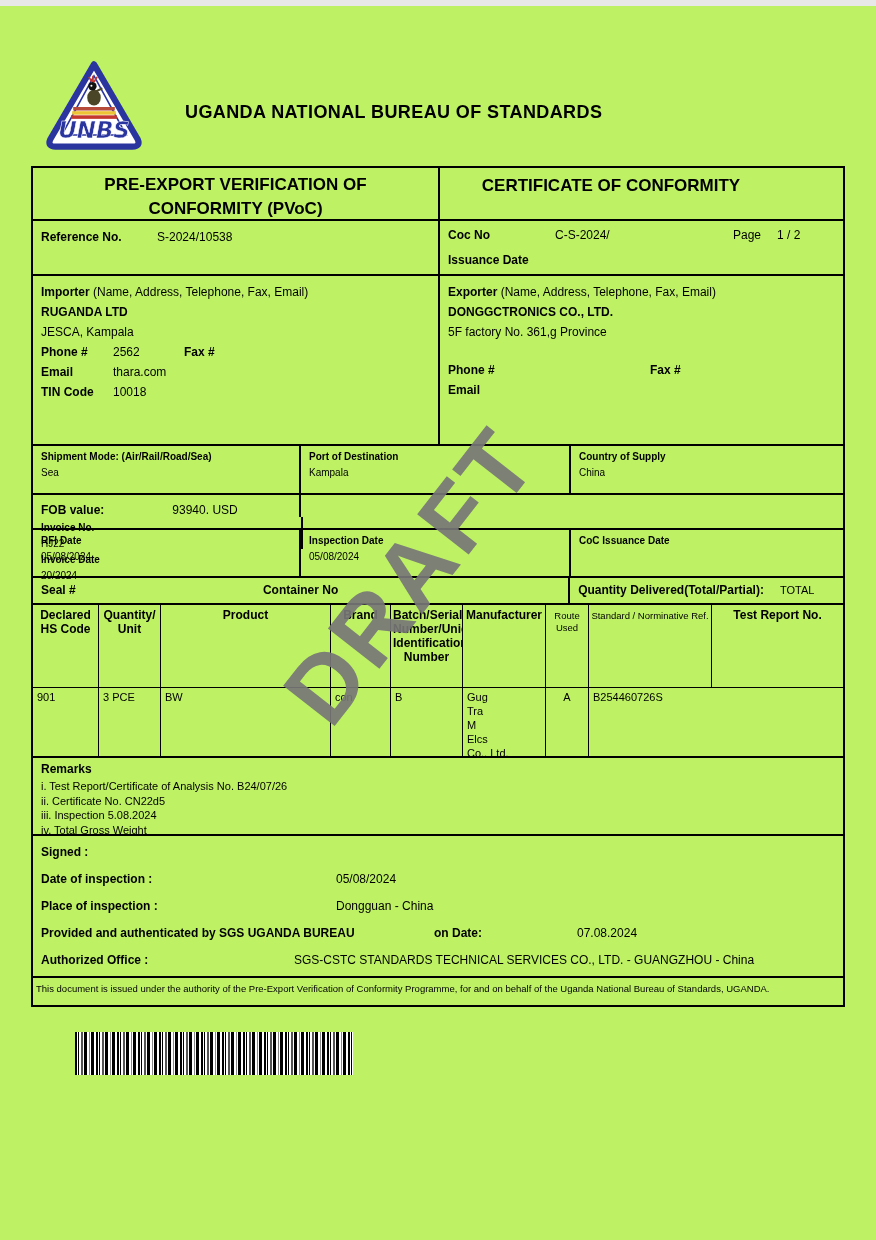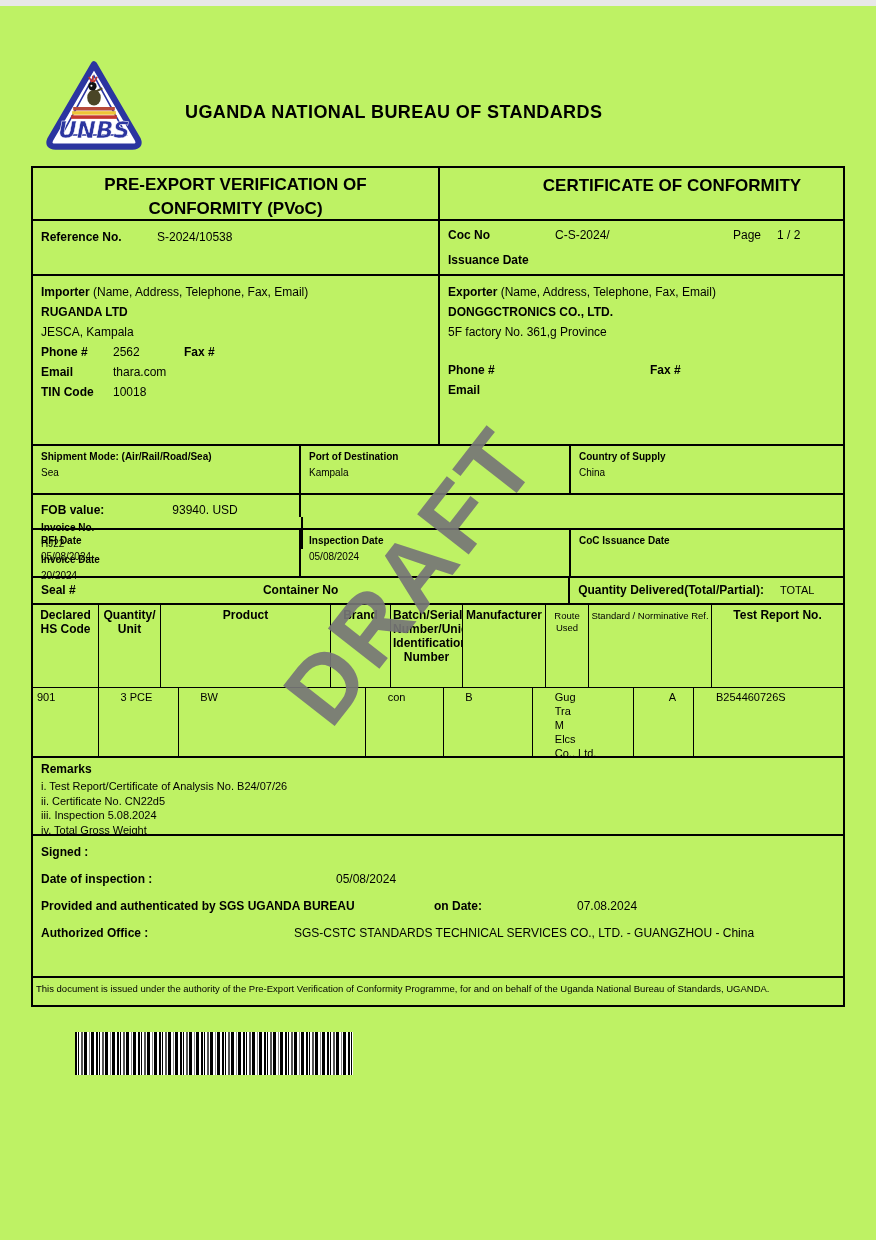--- a/index.html
+++ b/index.html
@@ -17,21 +17,21 @@
   .watermark {
     position:absolute; left:195px; top:505px; width:430px; height:130px;
     display:flex; align-items:center; justify-content:center;
     transform:rotate(-52deg);
     font-size:95px; font-weight:bold; letter-spacing:4px;
     color:rgba(118,118,118,.92); z-index:30; pointer-events:none;
   }
 
   
   .doc { position:absolute; left:31px; top:160px; width:814px; border:2px solid #000; background:transparent; }
-  .row { display:flex; border-bottom:2px solid #000;justify-content:space-between; }
+  .row { display:flex; border-bottom:2px solid #000; }
   .row:last-child { border-bottom:none; }
   .cell { border-right:2px solid #000; }
   .cell:last-child { border-right:none; } .b { font-weight:bold; }
   .pre { white-space:pre-line; }
 
   
   .row-title { height:53px; }
   .t-left { width:407px; text-align:center; font-size:17px; font-weight:bold; padding:5px 40px 0; line-height:24px; }
   .t-right { width:342px; text-align:center; font-size:17px; font-weight:bold; padding:8px 10px 0; }
 
@@ -289,20 +289,24 @@
 
     <div class="row row-signed">
       <div class="sig-line">
         <span class="sl">Signed :</span>
       </div>
       <div class="sig-line">
         <span class="sl">Date of inspection :</span>
         <span class="sig-val">05/08/2024</span>
       </div>
       <div class="sig-line">
+        <span class="sl">Place of inspection :</span>
+        <span class="sig-val">Dongguan - China</span>
+      </div>
+      <div class="sig-line">
         <span class="sl">Provided and authenticated by SGS UGANDA BUREAU</span>
         <span class="ondate-lbl">on Date:</span>
         <span class="ondate-val">07.08.2024</span>
       </div>
       <div class="sig-line">
         <span class="sl">Authorized Office :</span>
         <span class="office-val">SGS-CSTC STANDARDS TECHNICAL SERVICES CO., LTD. - GUANGZHOU - China</span>
       </div>
     </div>
 

